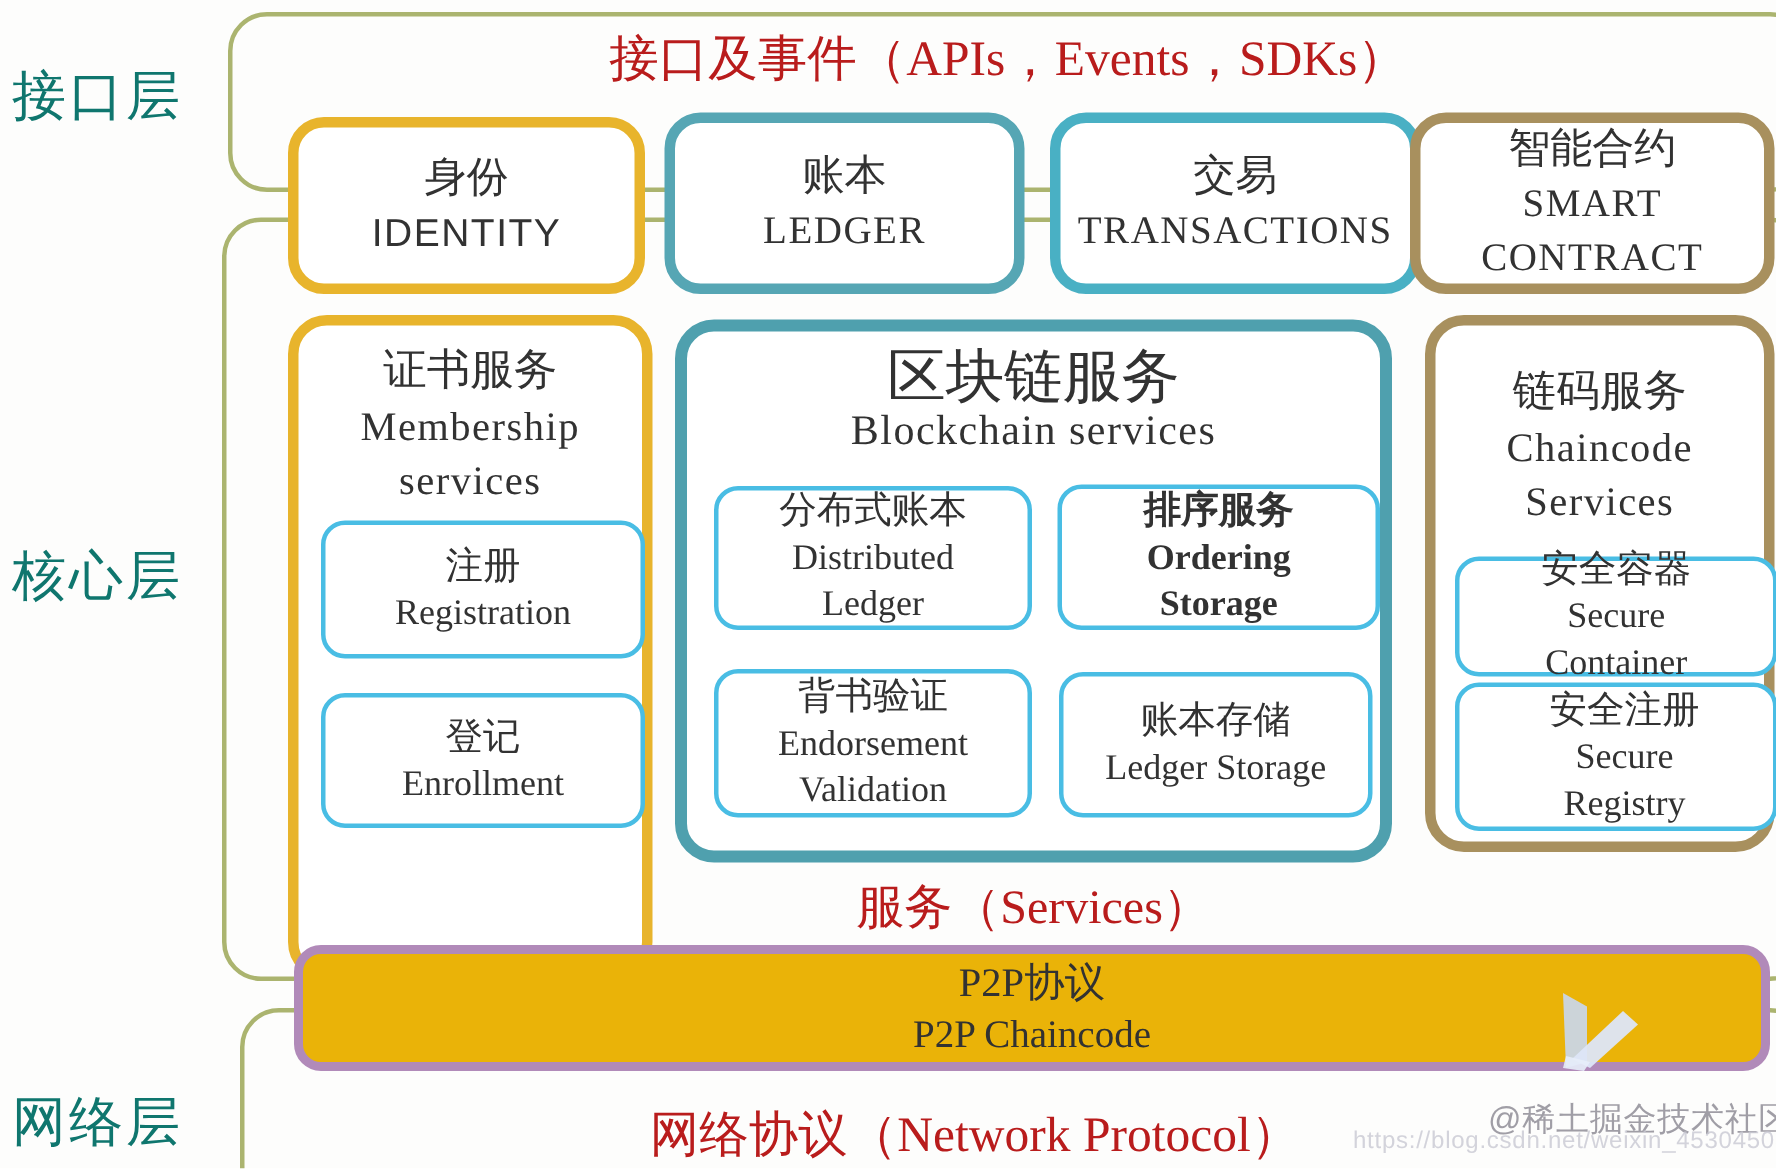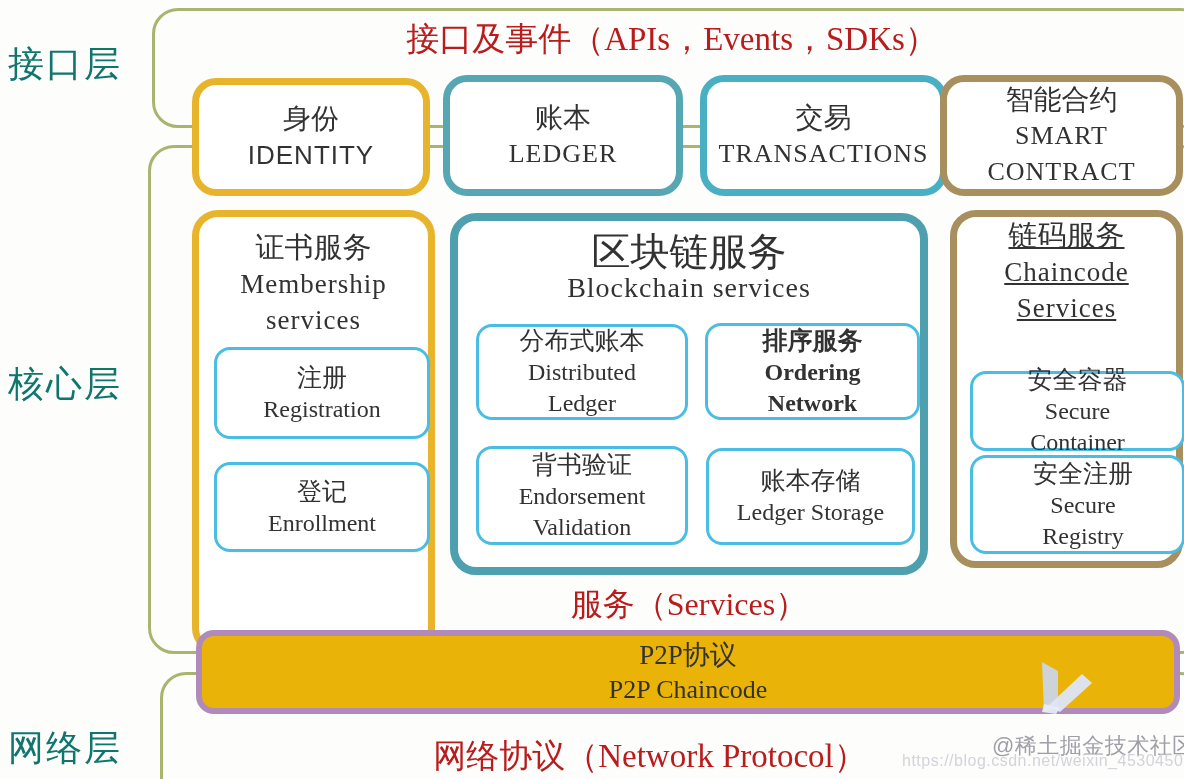--- a/index.html
+++ b/index.html
@@ -114,35 +114,35 @@
       <span class="en" style="font-size:28px;">Blockchain services</span>
     </div>
     <div class="innerbox" style="left:18px;top:103px;width:212px;height:96px;">
       <span class="zh">分布式账本</span>
       <span class="en">Distributed</span>
       <span class="en">Ledger</span>
     </div>
     <div class="innerbox" style="left:247px;top:102px;width:215px;height:97px;font-weight:bold;">
       <span class="zh">排序服务</span>
       <span class="en">Ordering</span>
-      <span class="en">Network</span>
+      <span class="en">Storage</span>
     </div>
     <div class="innerbox" style="left:18px;top:225px;width:212px;height:99px;">
       <span class="zh">背书验证</span>
       <span class="en">Endorsement</span>
       <span class="en">Validation</span>
     </div>
     <div class="innerbox" style="left:248px;top:227px;width:209px;height:97px;">
       <span class="zh">账本存储</span>
       <span class="en">Ledger Storage</span>
     </div>
   </div>
 
   <div class="bigbox" style="left:950px;top:210px;width:233px;height:358px;border:7px solid #a8905e;border-radius:26px;">
-    <div class="grouptitle" style="padding-top:0;text-decoration:underline;">
+    <div class="grouptitle" style="padding-top:26px;">
       <span class="zh">链码服务</span>
       <span class="en">Chaincode</span>
       <span class="en">Services</span>
     </div>
     <div class="innerbox" style="left:13px;top:122px;width:215px;height:80px;margin-top:32px;">
       <span class="zh">安全容器</span>
       <span class="en">Secure</span>
       <span class="en">Container</span>
     </div>
     <div class="innerbox" style="left:13px;top:238px;width:215px;height:99px;padding-left:11px;">

